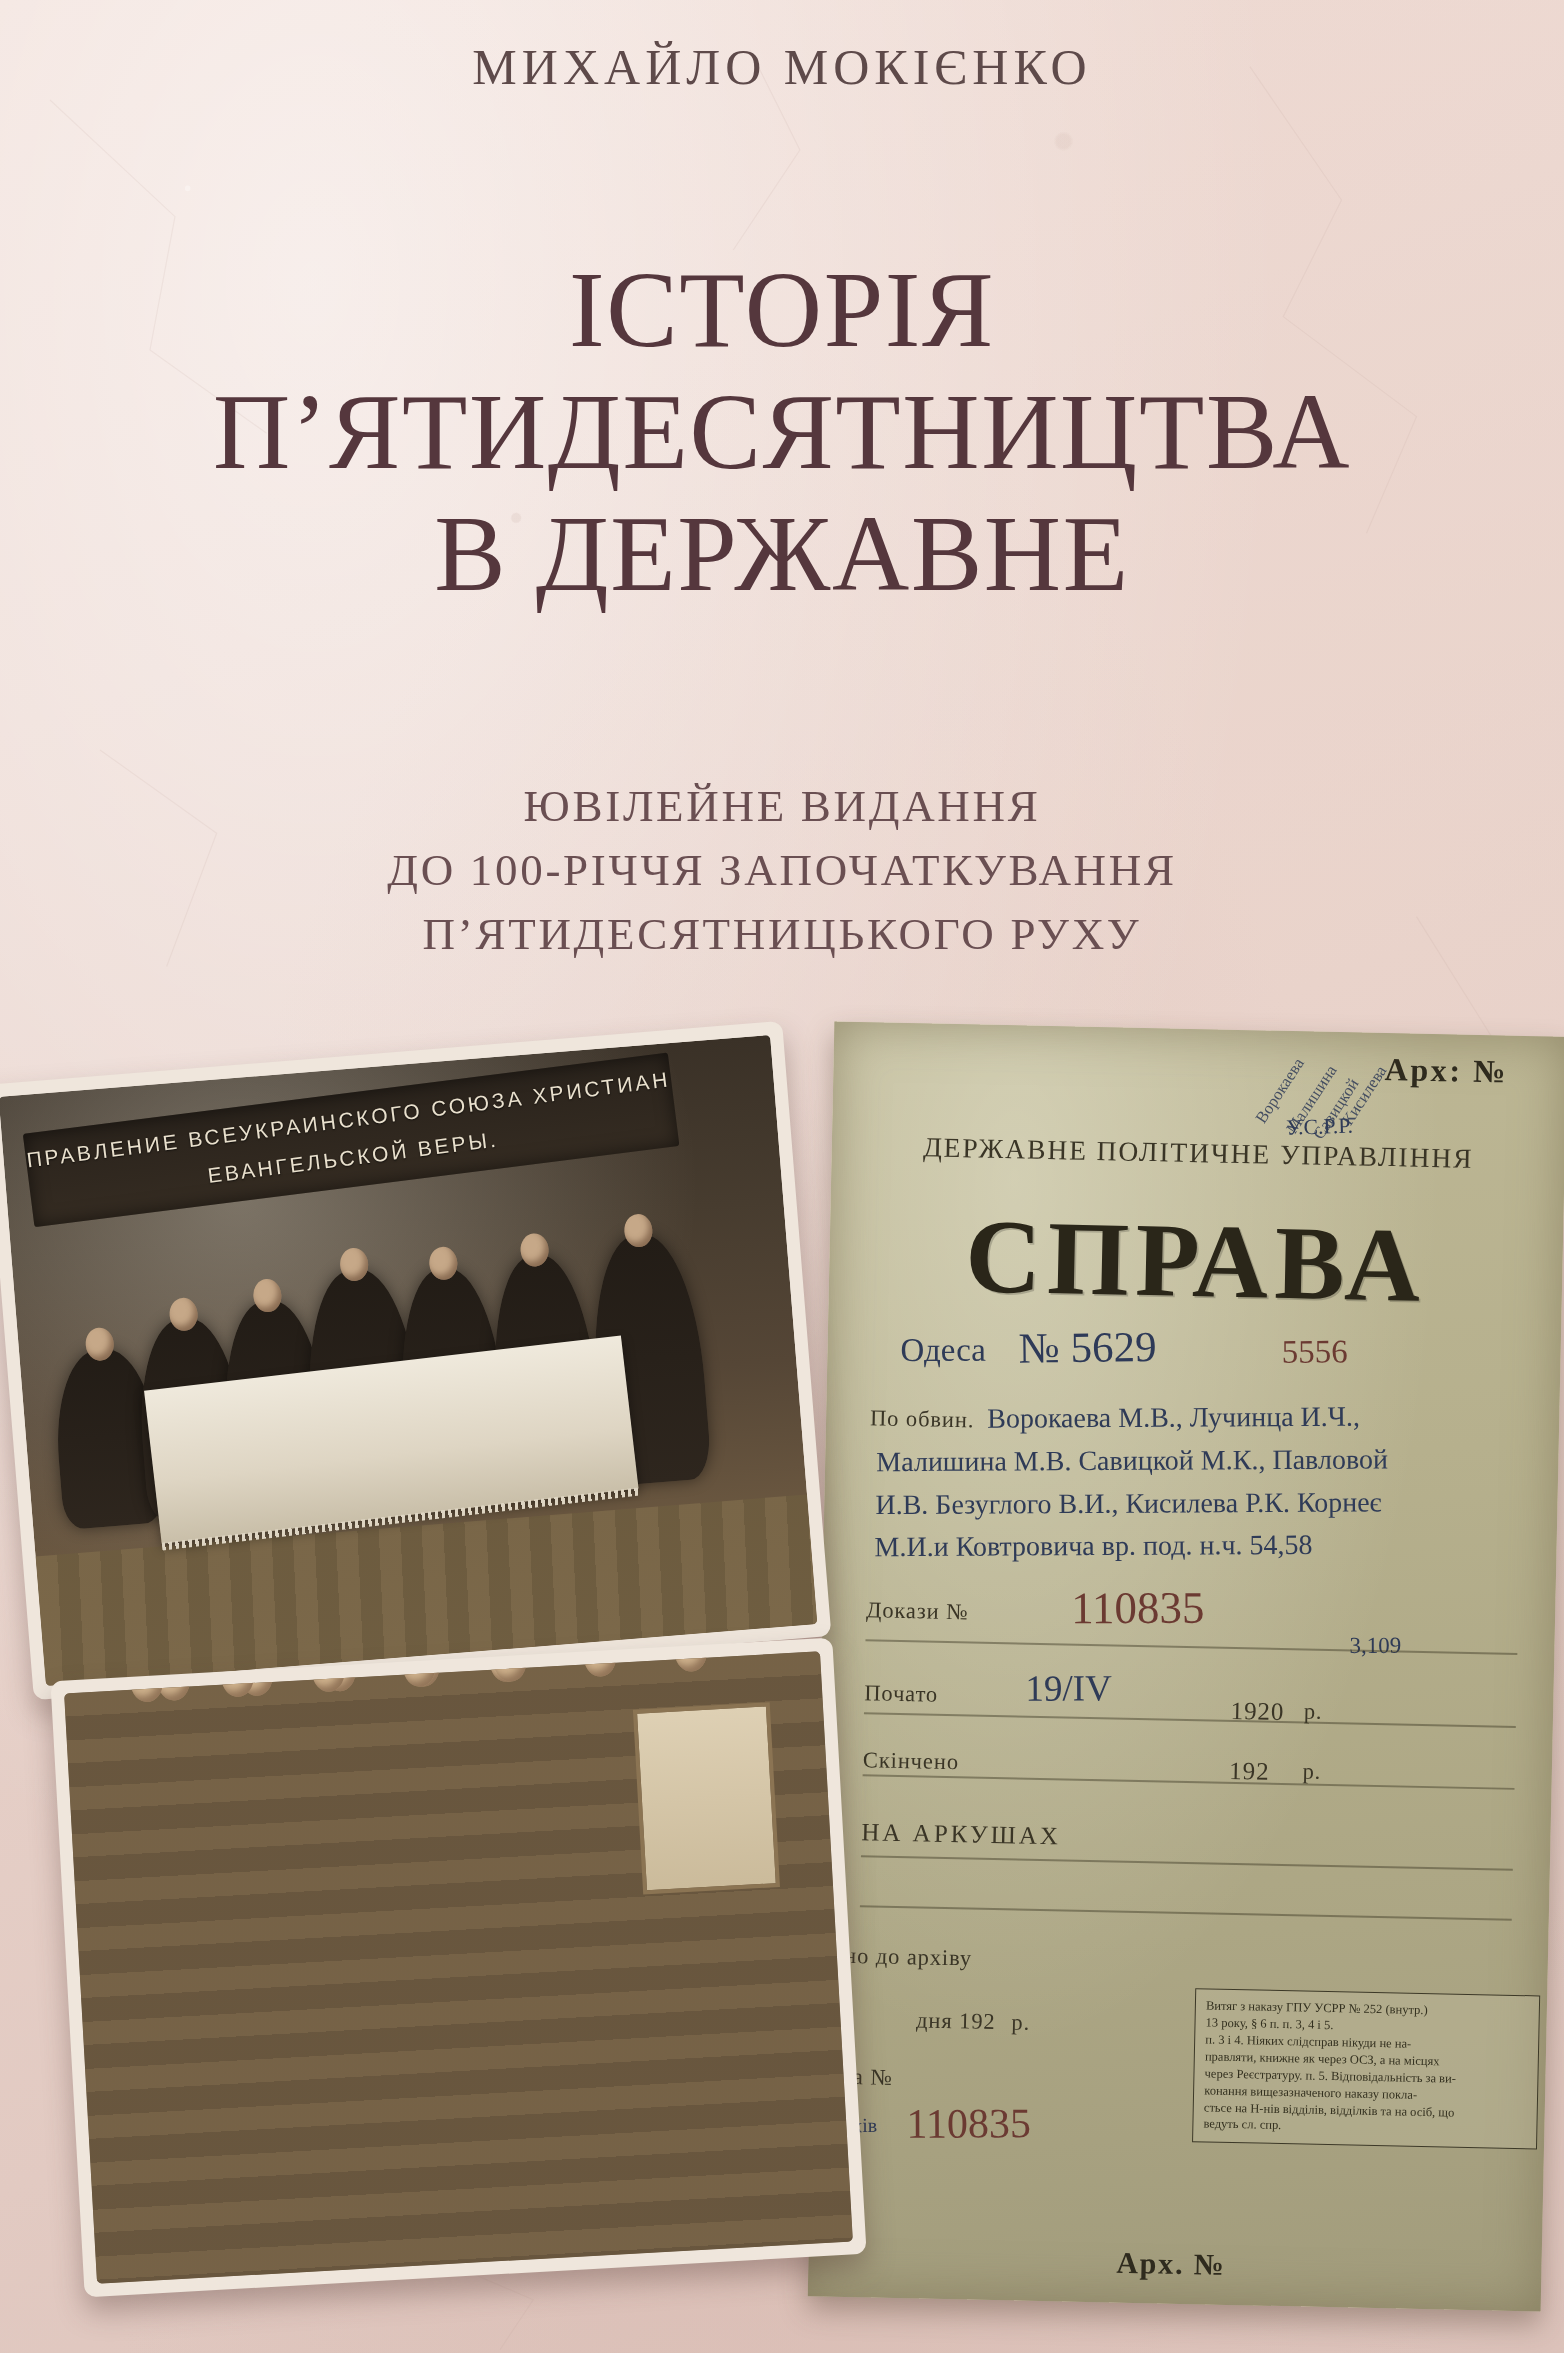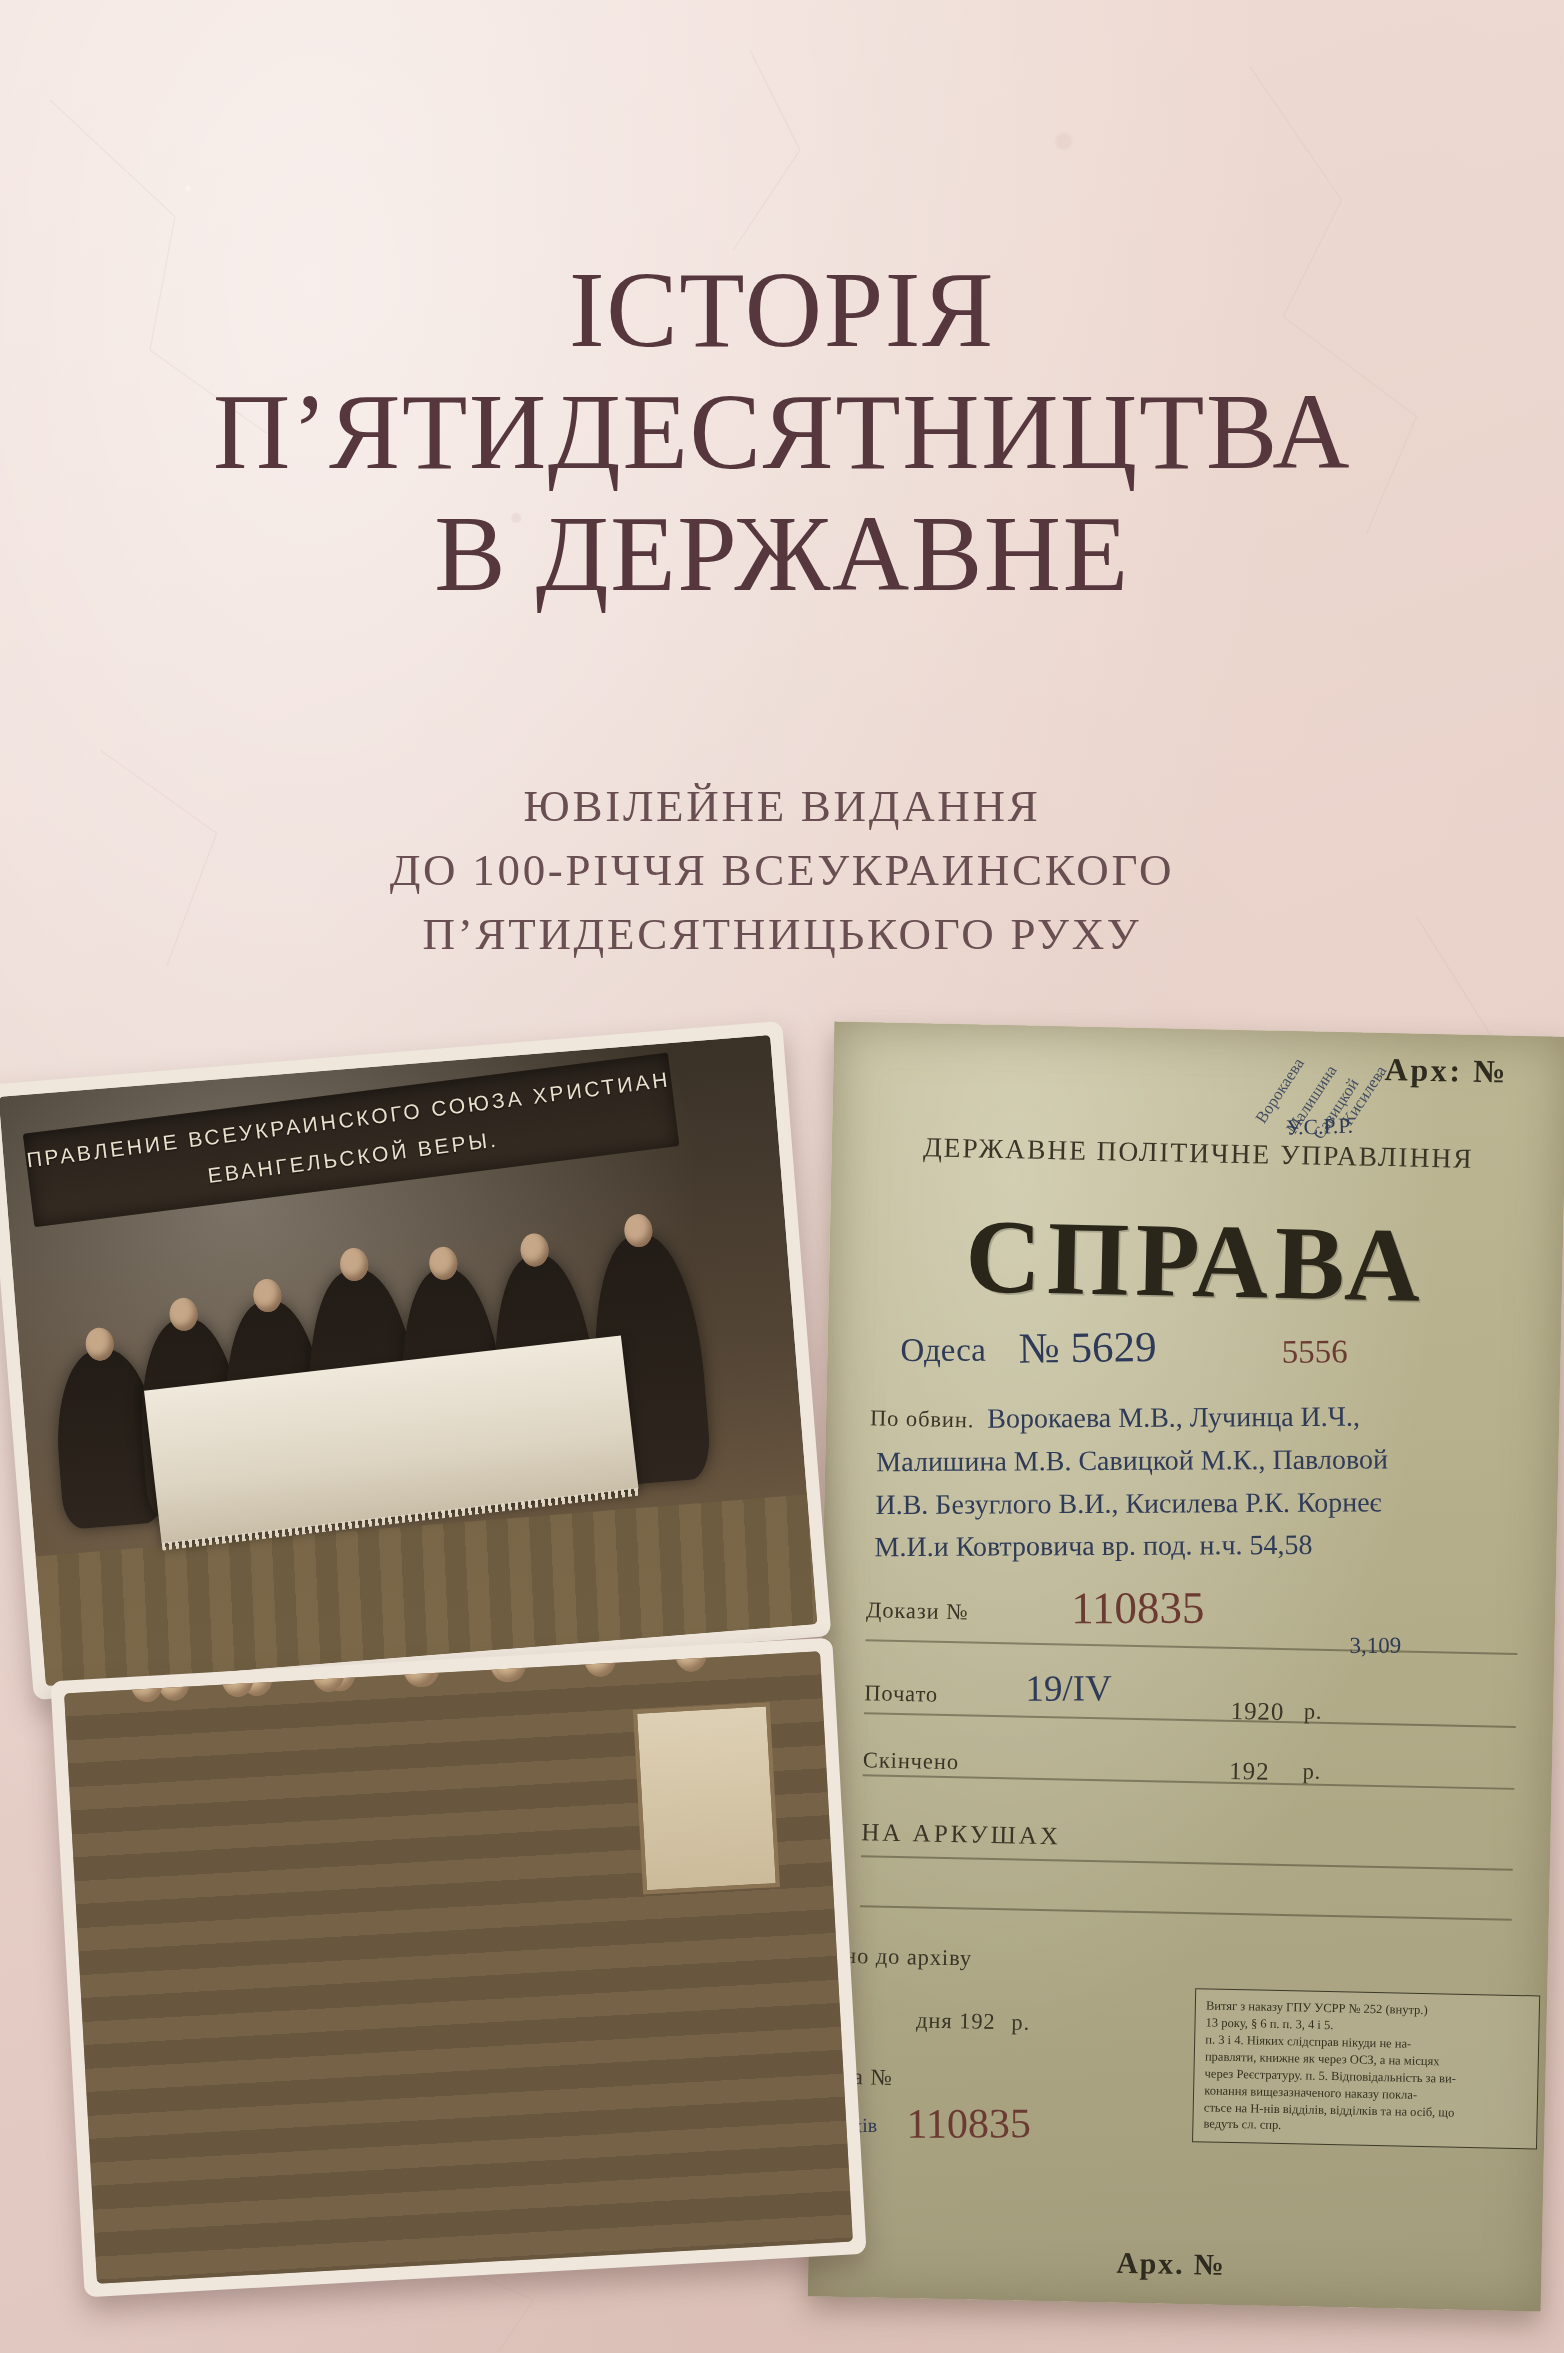--- a/index.html
+++ b/index.html
@@ -349,31 +349,32 @@
       <path d="M900 60 L960 180 L880 300"></path>
       <path d="M120 900 L260 1000 L200 1160"></path>
       <path d="M1700 1100 L1800 1260 L1730 1400"></path>
       <path d="M500 2700 L640 2760 L600 2820"></path>
       <path d="M1200 2650 L1320 2740"></path>
       <path d="M40 1700 L130 1820 L70 1960"></path>
     </g>
   </svg>
 
   <div class="editor-block">
+    <div>МИХАЙЛО МОКІЄНКО</div>
   </div>
 
   <div class="title-block">
     <div>ІСТОРІЯ</div>
     <div>П’ЯТИДЕСЯТНИЦТВА</div>
     <div>В ДЕРЖАВНЕ</div>
   </div>
 
   <div class="subtitle-block">
     <div>ЮВІЛЕЙНЕ ВИДАННЯ</div>
-    <div>ДО 100-РІЧЧЯ ВСЕУКРАИНСКОГО</div>
+    <div>ДО 100-РІЧЧЯ ЗАПОЧАТКУВАННЯ</div>
     <div>П’ЯТИДЕСЯТНИЦЬКОГО РУХУ</div>
   </div>
 
   <div id="archive-file">
     <div class="edge"></div>
 
     <div class="af-arch-top">Арх: №</div>
 
     <div class="scribble" style="left:56%; top:50px;">Ворокаева</div>
     <div class="scribble" style="left:60%; top:58px;">Малишина</div>

